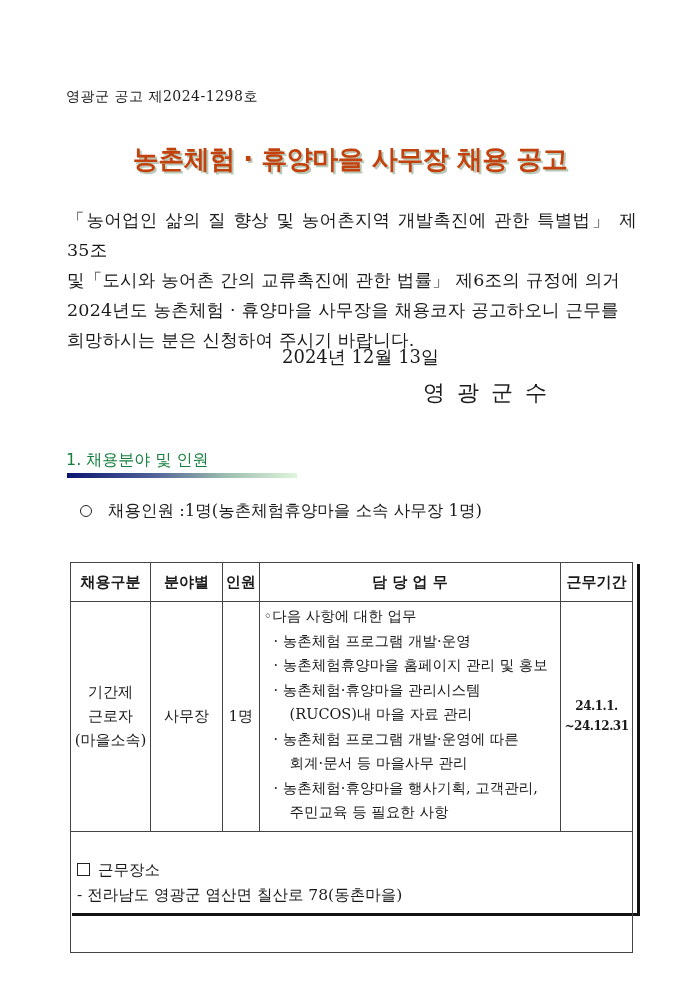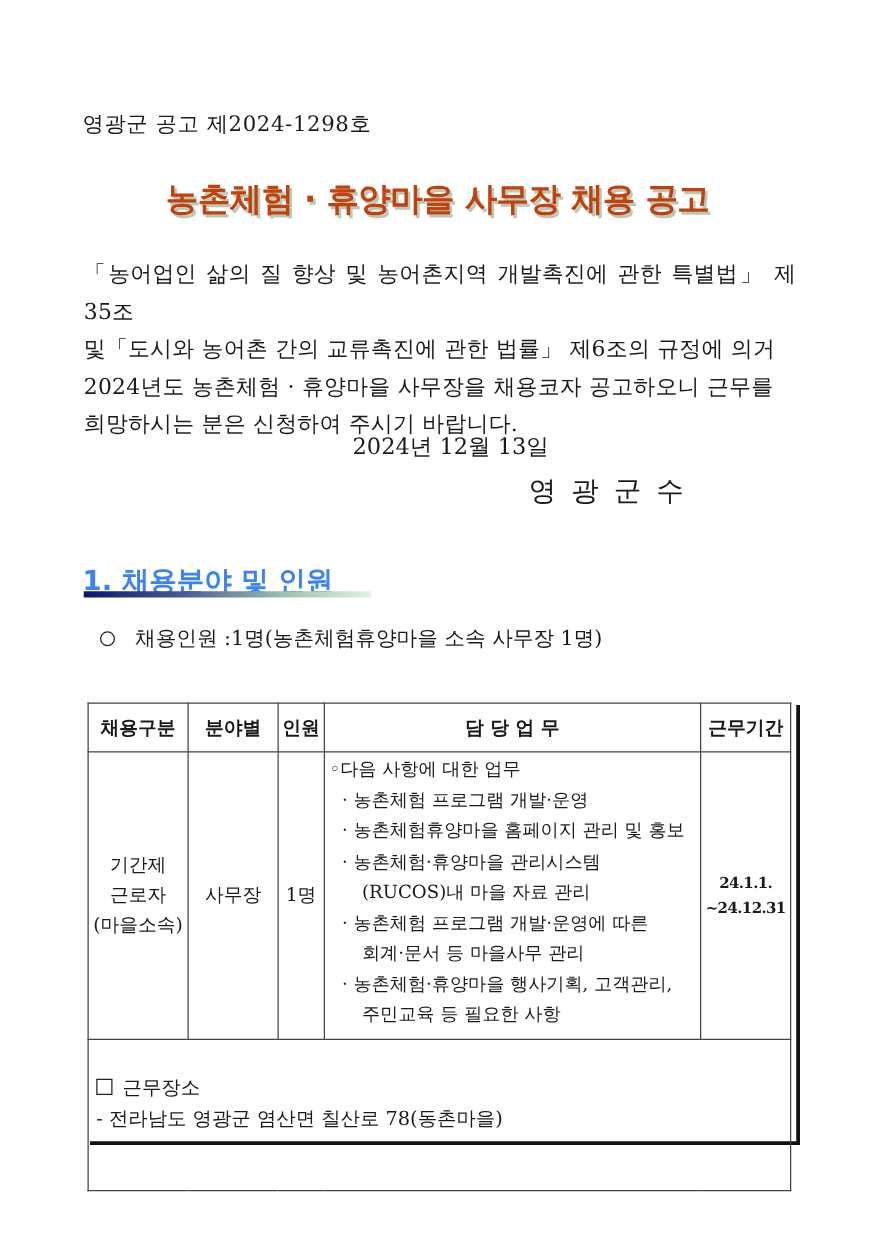--- a/index.html
+++ b/index.html
@@ -1,29 +1,29 @@
 <!DOCTYPE html>
 <html><head>
 <meta charset="utf-8">
 <style>
   html, body { margin:0; padding:0; background:#ffffff; }
   body { width:700px; height:990px; position:relative; overflow:hidden;
          font-family:"DejaVu Serif","Liberation Serif",serif; color:#1a1a1a; }
-  .notice-no { position:absolute; left:66px; top:88px; font-size:17px; letter-spacing:0.5px; }
+  .notice-no { position:absolute; left:66px; top:88px; font-size:14px; letter-spacing:0.5px; }
   .title { position:absolute; left:0; width:700px; top:142px; text-align:center;
            font-family:"DejaVu Sans","Liberation Sans",sans-serif; font-weight:bold;
            font-size:26px; color:#c2410c; letter-spacing:-0.5px;
            text-shadow: 2px 2px 0 #b9c9b9; }
   .body-para { position:absolute; left:67px; width:570px; top:205px; font-size:17.5px;
                line-height:30px; text-align:justify; letter-spacing:0.2px; }
   .body-para p { margin:0; }
   .date { position:absolute; left:282px; top:345px; font-size:18px; }
   .signer { position:absolute; left:423px; top:378px; font-size:22px; letter-spacing:12px; }
   .section-heading { position:absolute; left:66px; top:450px; font-family:"DejaVu Sans","Liberation Sans",sans-serif;
-                     font-weight:bold; font-size:22px; color:#3b82f6; }
+                     font-weight:normal; font-size:16px; color:#15803d; }
   .section-bar { position:absolute; left:67px; top:473px; width:230px; height:5px;
                  background:linear-gradient(to right,#0a1570 0%,#4a5c96 35%,#9fc0b0 70%,#dff5dc 100%); }
   .bullets { position:absolute; left:80px; top:496px; font-size:16.5px; }
   .bullet-row { display:flex; align-items:center; height:29px; }
   .bullet-mark { width:10px; height:10px; border:1.6px solid #222; border-radius:50%; margin-right:16px; }
   .table-wrap { position:absolute; left:70px; top:562px; width:563px; }
   table { border-collapse:collapse; width:563px; font-size:15px; }
   td, th { border:1px solid #444; padding:0; }
   th { font-weight:bold; height:38px; font-size:15px; }
   .shadow { position:absolute; left:72px; top:564px; width:565px; height:349px; border-right:3px solid #111; border-bottom:3px solid #111; pointer-events:none; }

